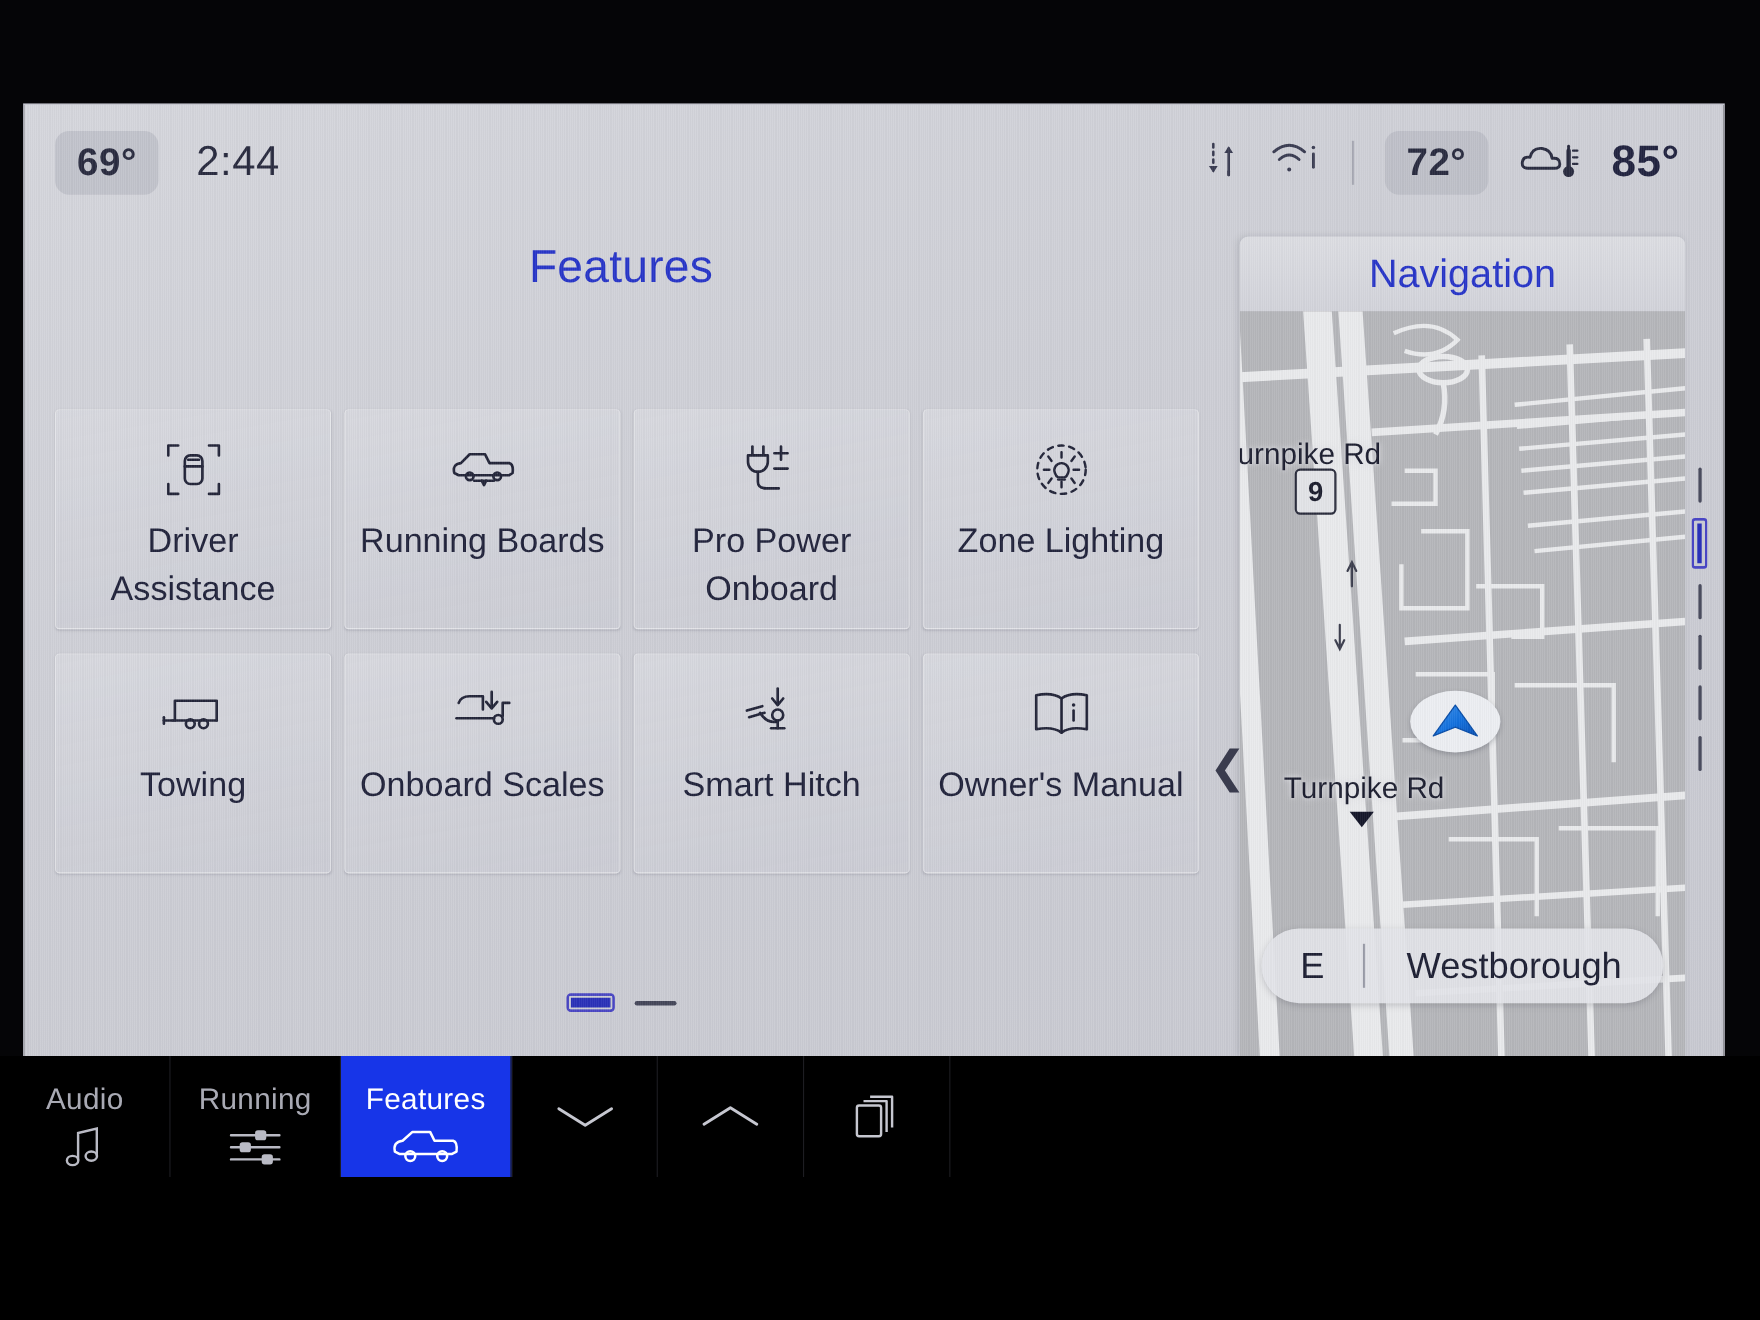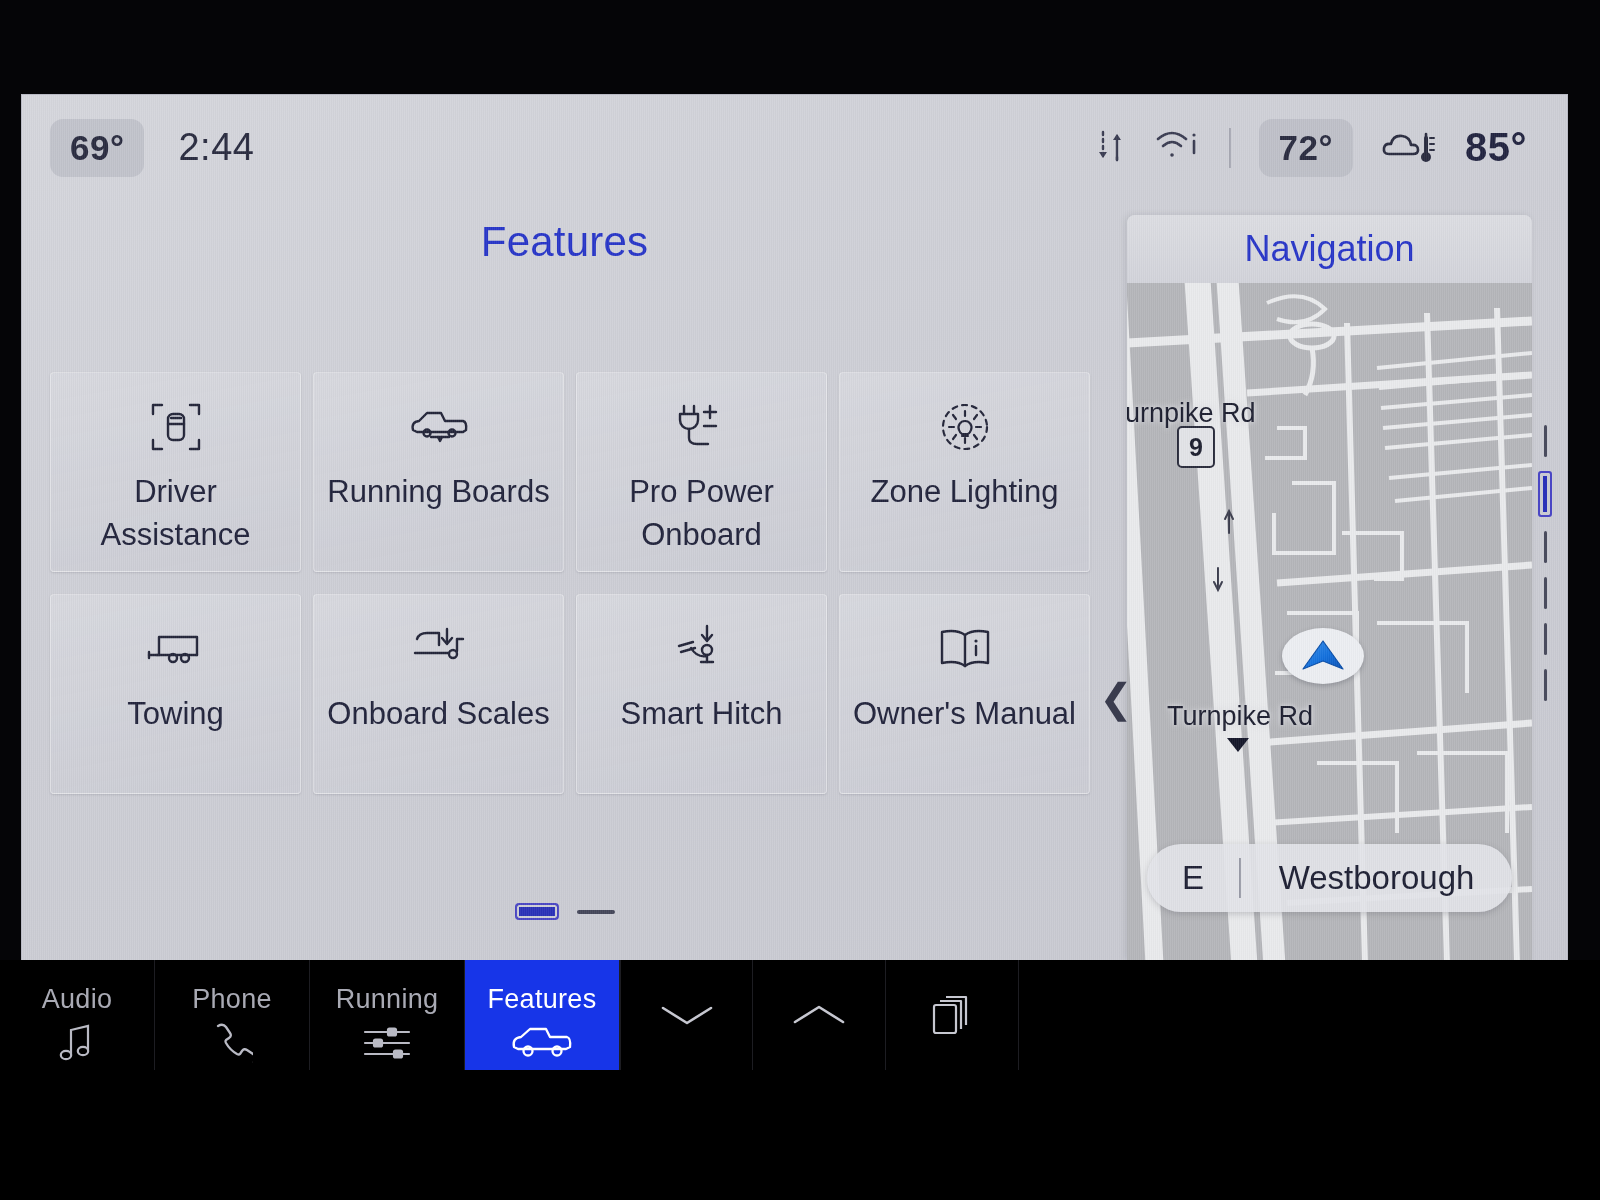--- a/index.html
+++ b/index.html
@@ -540,28 +540,20 @@
           <svg width="40" height="42" viewBox="0 0 40 42">
             <g stroke="#b9bac4" stroke-width="2.2" fill="none" stroke-linecap="round">
               <path d="M14 32 V8 L31 4 V28"></path>
               <ellipse cx="9" cy="33" rx="5.2" ry="4.2"></ellipse>
               <ellipse cx="26" cy="29" rx="5.2" ry="4.2"></ellipse>
             </g>
           </svg>
         </span>
       </div>
 
-      <div class="tab">
-        <span class="tab-label">Phone</span>
-        <span class="tab-icon">
-          <svg width="42" height="42" viewBox="0 0 42 42">
-            <path d="M9 5 q5 -3 8 1 l4 6 q2 3 -1 5 l-3 2 q-1 1 0 3 q4 7 11 11 q2 1 3 0 l2 -3 q2 -3 5 -1 l6 4 q4 3 1 8" transform="translate(-2,-1)" stroke="#b9bac4" stroke-width="2.3" fill="none" stroke-linecap="round" stroke-linejoin="round"></path>
-          </svg>
-        </span>
-      </div>
 
 
 
 
       <div class="tab">
         <span class="tab-label">Running</span>
         <span class="tab-icon">
           <svg width="50" height="36" viewBox="0 0 50 36">
             <g stroke="#b9bac4" stroke-width="2.2" fill="none" stroke-linecap="round">
               <path d="M3 7 H26 M34 7 H47"></path>

